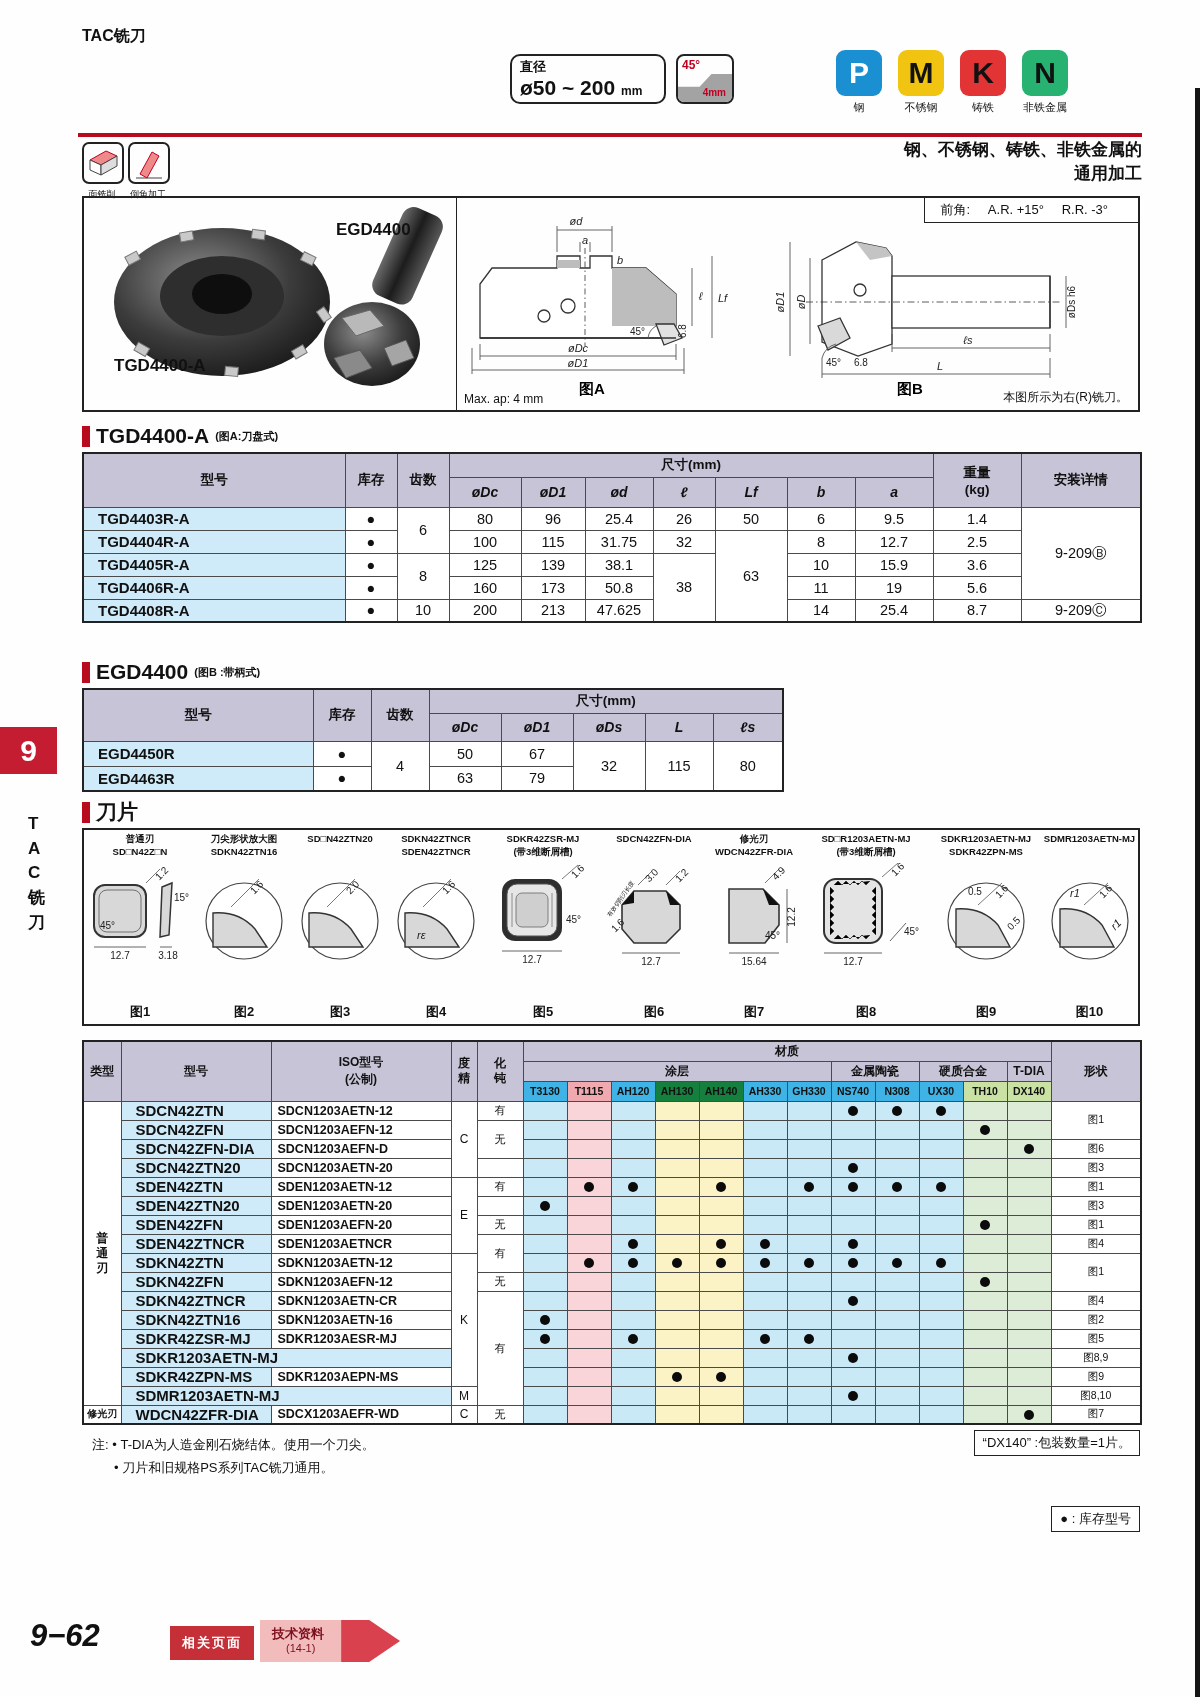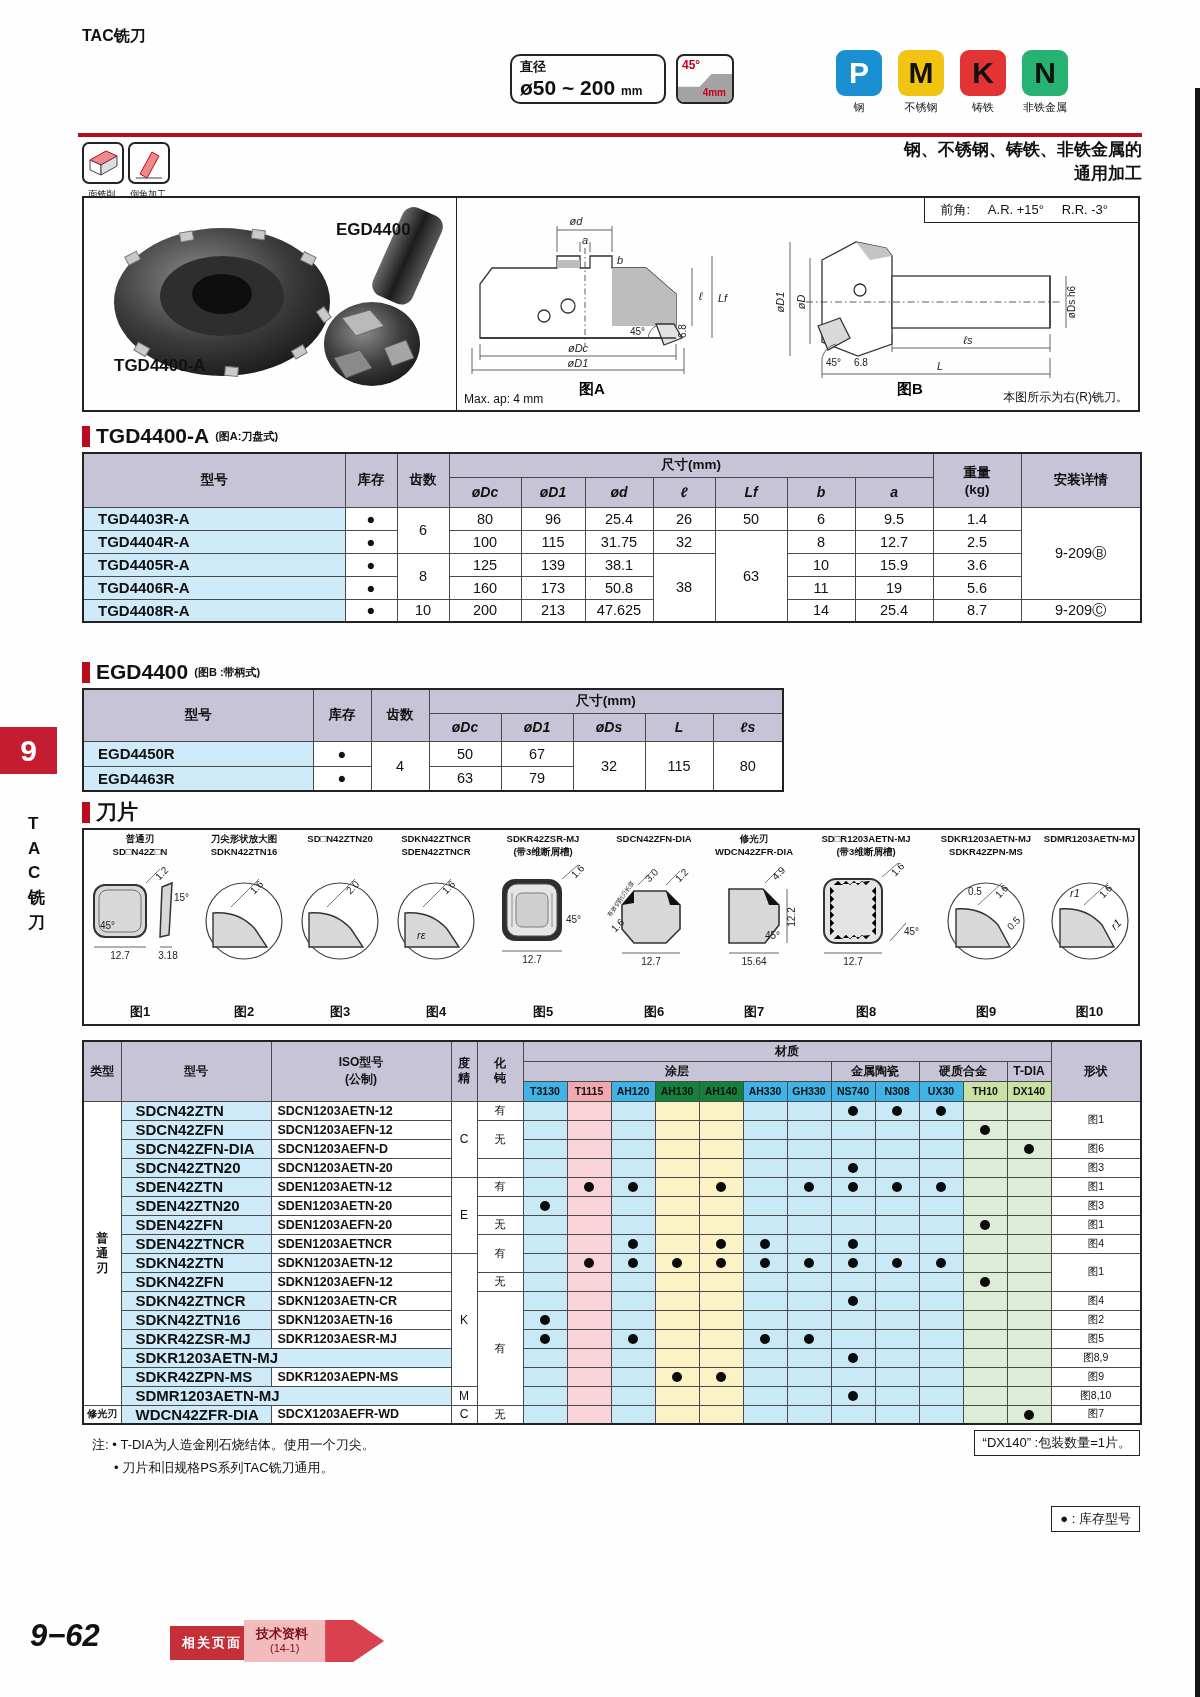--- a/index.html
+++ b/index.html
@@ -71,21 +71,21 @@
   .fcap{position:absolute; bottom:3px; width:100%; text-align:center; font-size:13px; font-weight:bold;}
   svg text{font-family:"Liberation Sans",sans-serif;}
   .dl{font-size:10px; fill:#222;}
   .dli{font-size:11px; fill:#222; font-style:italic;}
   .tiny{font-size:6px; fill:#222;}
   
   .note{font-size:13px;}
   .nbox{border:1.5px solid #222; padding:3px 8px; font-size:13px; background:#fff;margin-left:16px;}
   #pageno{left:30px; top:1618px; font-size:31px; font-weight:bold; font-style:italic;}
   #rel{left:170px; top:1626px; background:#c53038; color:#fff; font-size:13px; font-weight:bold; padding:8px 12px; letter-spacing:2px;}
-  #tech{left:244px; top:1620px; width:140px; height:42px;}
+  #tech{left:260px; top:1620px; width:140px; height:42px;}
   #tech .base{position:absolute; inset:0; background:#f2bcbc; clip-path:polygon(0 0,72% 0,100% 50%,72% 100%,0 100%);}
   #tech .chev{position:absolute; inset:0; background:#d9414e; clip-path:polygon(58% 0,78% 0,100% 50%,78% 100%,58% 100%);}
   #tech .t1{position:absolute; left:12px; top:5px; font-size:13px; font-weight:bold; color:#7c0f1c;}
   #tech .t2{position:absolute; left:26px; top:22px; font-size:11px; color:#7c0f1c;}
   #chap{left:0; top:727px; width:57px; height:47px; background:#c41d31; color:#fff; font-size:30px; font-weight:bold; display:flex; align-items:center; justify-content:center;}
   #sidevt{left:28px; top:812px; font-size:17px; font-weight:bold;}
   #sidevt .vtxt{font-size:17px; line-height:1.45;}
   #edge{right:0; top:88px; bottom:0; width:5px; background:#151515;}
 </style>
 </head>

